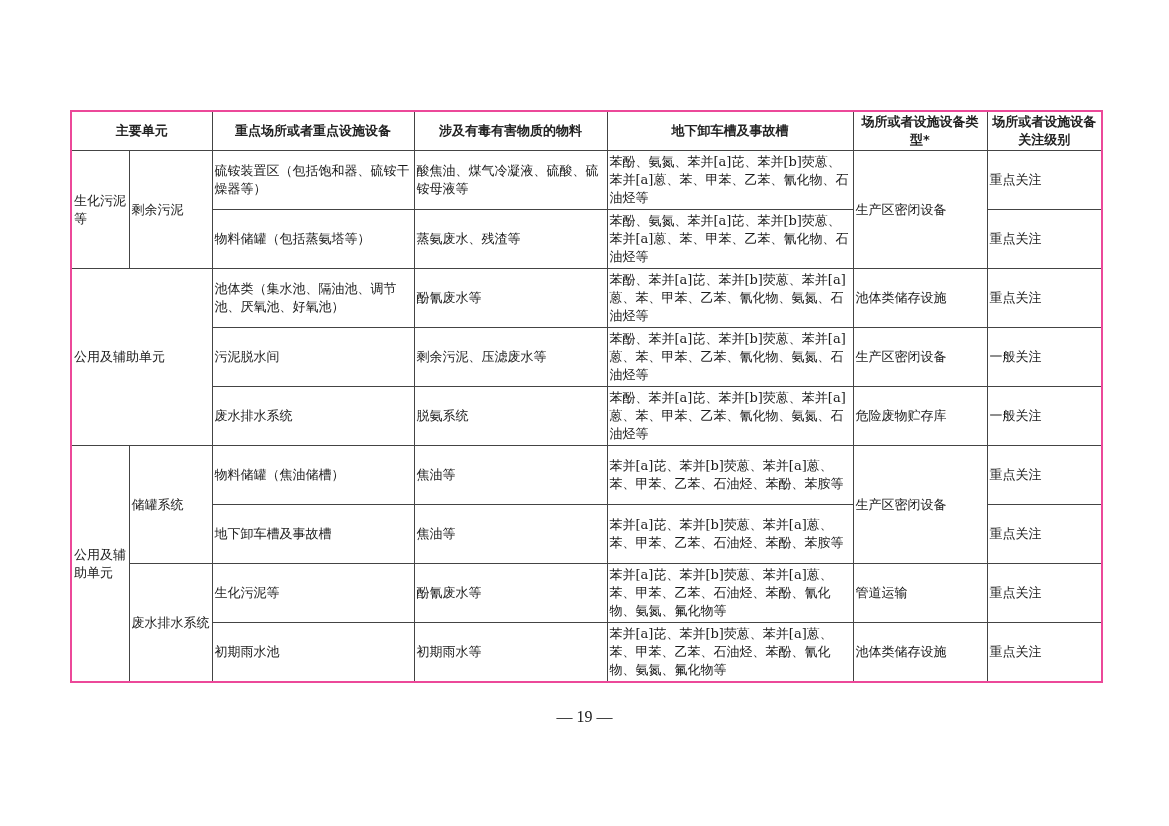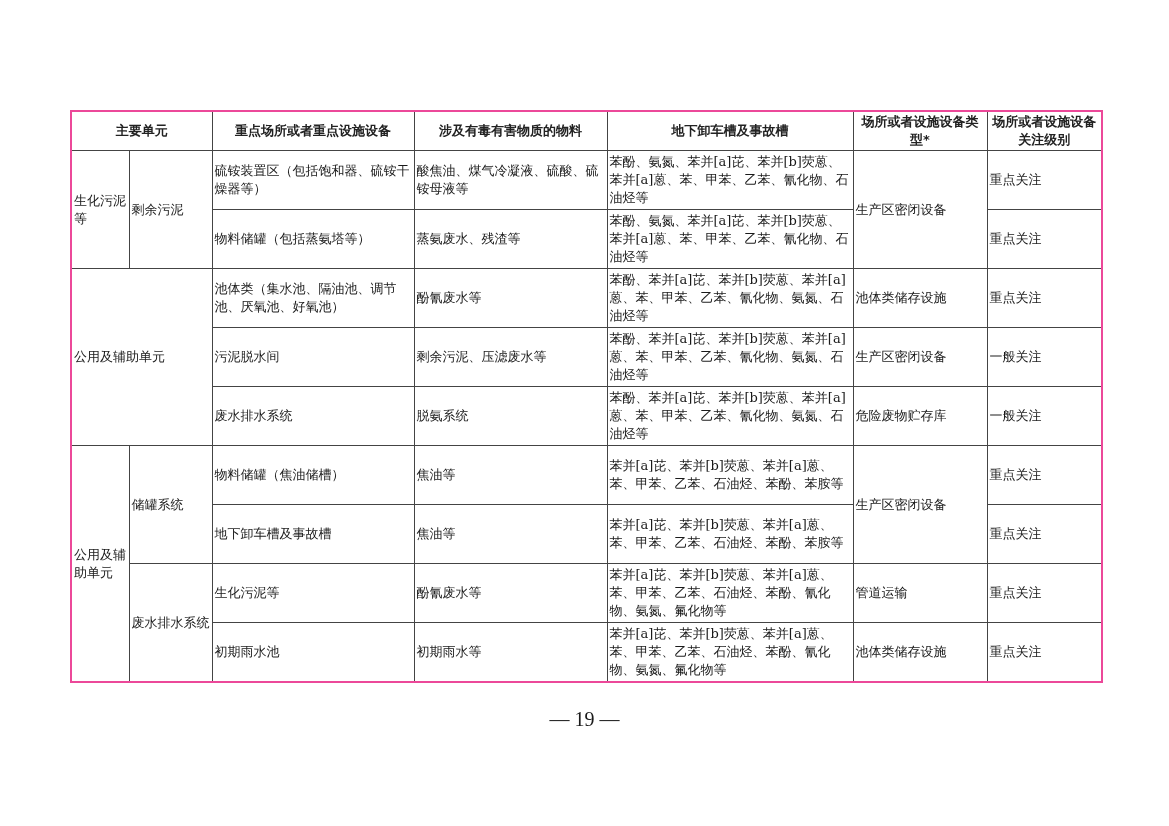--- a/index.html
+++ b/index.html
@@ -8,21 +8,21 @@
   table.main { position:absolute; left:70px; top:110px; border-collapse:collapse;
                table-layout:fixed; width:1031px; border:2px solid #ec4899; }
   table.main td, table.main th { border:1px solid #444; padding:0 2px; font-size:13px;
                line-height:18px; vertical-align:middle; font-weight:normal; word-break:break-all; }
   table.main th { font-family:"DejaVu Sans","Liberation Sans",sans-serif; font-size:13px;
                text-align:center; height:38px; font-weight:bold; color:#222; }
   tr.r td { height:58px; }
   .c { }
   .l { text-align:left; }
   .footer { position:absolute; top:708px; left:0; width:1169px; text-align:center;
-            font-size:20px; font-family:"Liberation Serif","DejaVu Serif",serif; }
+            font-size:16px; font-family:"Liberation Serif","DejaVu Serif",serif; }
 </style>
 </head>
 <body>
 
 <table class="main">
   <colgroup>
     <col style="width:58px">
       <col style="width:83px">
       <col style="width:202px">
       <col style="width:193px">

